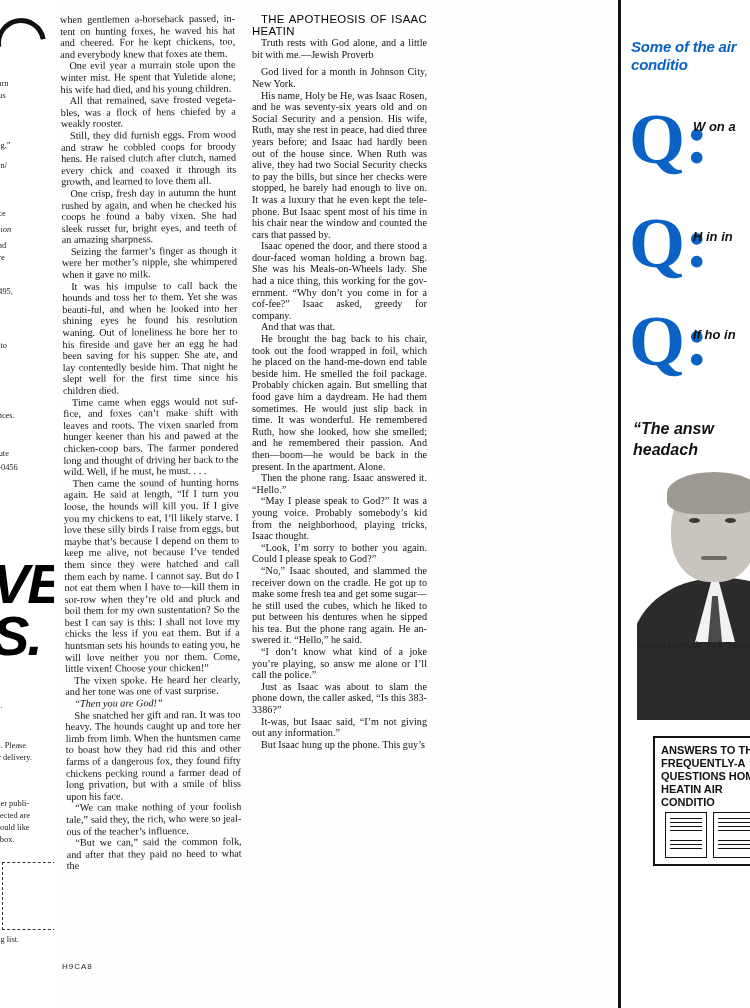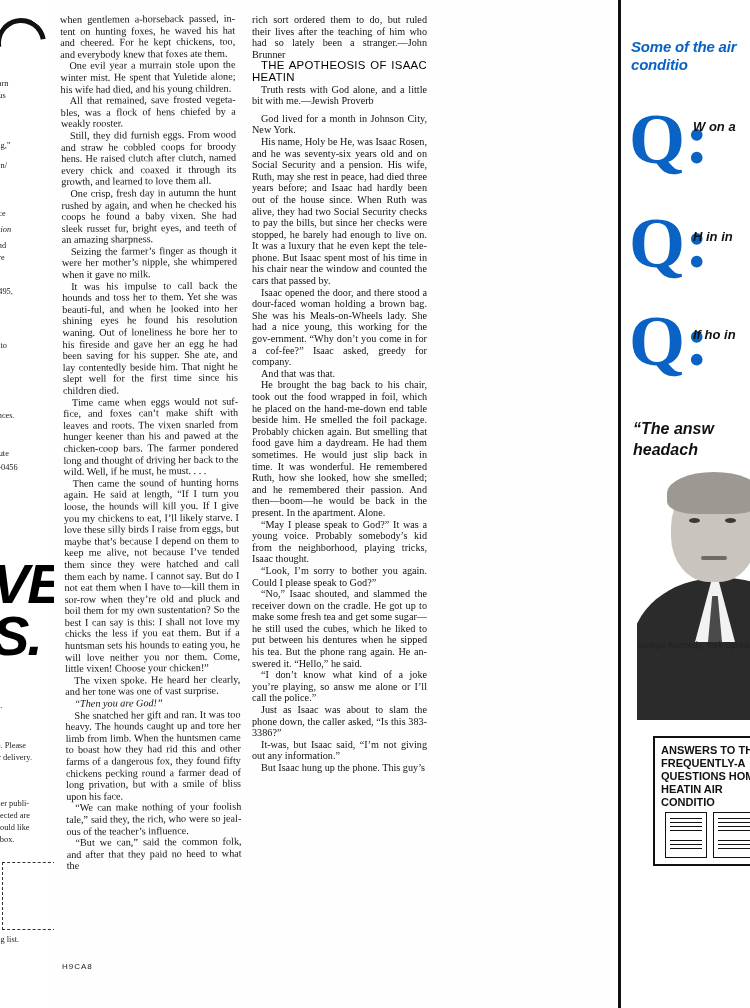--- a/index.html
+++ b/index.html
@@ -320,29 +320,29 @@
     <p>Time came when eggs would not suf-fice, and foxes can’t make shift with leaves and roots. The vixen snarled from hunger keener than his and pawed at the chicken-coop bars. The farmer pondered long and thought of driving her back to the wild. Well, if he must, he must. . . .</p>
     <p>Then came the sound of hunting horns again. He said at length, “If I turn you loose, the hounds will kill you. If I give you my chickens to eat, I’ll likely starve. I love these silly birds I raise from eggs, but maybe that’s because I depend on them to keep me alive, not because I’ve tended them since they were hatched and call them each by name. I cannot say. But do I not eat them when I have to—kill them in sor-row when they’re old and pluck and boil them for my own sustentation? So the best I can say is this: I shall not love my chicks the less if you eat them. But if a huntsman sets his hounds to eating you, he will love neither you nor them. Come, little vixen! Choose your chicken!”</p>
     <p>The vixen spoke. He heard her clearly, and her tone was one of vast surprise.</p>
     <p class="ital">“Then you are God!”</p>
     <p>She snatched her gift and ran. It was too heavy. The hounds caught up and tore her limb from limb. When the huntsmen came to boast how they had rid this and other farms of a dangerous fox, they found fifty chickens pecking round a farmer dead of long privation, but with a smile of bliss upon his face.</p>
     <p>“We can make nothing of your foolish tale,” said they, the rich, who were so jeal-ous of the teacher’s influence.</p>
     <p>“But we can,” said the common folk, and after that they paid no heed to what the</p>
   </div>
 
   <div class="col col2">
-    <p class="noind">rich sort ordered them to do, but ruled their lives after the teaching of him who had so lately been a stranger.—John Brunner</p>
     <p class="sec-head">THE APOTHEOSIS OF ISAAC HEATIN</p>
     <p>Truth rests with God alone, and a little bit with me.—Jewish Proverb</p>
     <p style="height:6px;"></p>
     <p>God lived for a month in Johnson City, New York.</p>
     <p>His name, Holy be He, was Isaac Rosen, and he was seventy-six years old and on Social Security and a pension. His wife, Ruth, may she rest in peace, had died three years before; and Isaac had hardly been out of the house since. When Ruth was alive, they had two Social Security checks to pay the bills, but since her checks were stopped, he barely had enough to live on. It was a luxury that he even kept the tele-phone. But Isaac spent most of his time in his chair near the window and counted the cars that passed by.</p>
-    <p>Isaac opened the door, and there stood a dour-faced woman holding a brown bag. She was his Meals-on-Wheels lady. She had a nice young, this working for the gov-ernment. “Why don’t you come in for a cof-fee?” Isaac asked, greedy for company.</p>
+    <p>Isaac opened the door, and there stood a dour-faced woman holding a brown bag. She was his Meals-on-Wheels lady. She had a nice thing, this working for the gov-ernment. “Why don’t you come in for a cof-fee?” Isaac asked, greedy for company.</p>
     <p>And that was that.</p>
     <p>He brought the bag back to his chair, took out the food wrapped in foil, which he placed on the hand-me-down end table beside him. He smelled the foil package. Probably chicken again. But smelling that food gave him a daydream. He had them sometimes. He would just slip back in time. It was wonderful. He remembered Ruth, how she looked, how she smelled; and he remembered their passion. And then—boom—he would be back in the present. In the apartment. Alone.</p>
+    <p>Then the phone rang. Isaac answered it. “Hello.”</p>
     <p>“May I please speak to God?” It was a young voice. Probably somebody’s kid from the neighborhood, playing tricks, Isaac thought.</p>
     <p>“Look, I’m sorry to bother you again. Could I please speak to God?”</p>
     <p>“No,” Isaac shouted, and slammed the receiver down on the cradle. He got up to make some fresh tea and get some sugar—he still used the cubes, which he liked to put between his dentures when he sipped his tea. But the phone rang again. He an-swered it. “Hello,” he said.</p>
     <p>“I don’t know what kind of a joke you’re playing, so answ me alone or I’ll call the police.”</p>
     <p>Just as Isaac was about to slam the phone down, the caller asked, “Is this 383-3386?”</p>
     <p>It-was, but Isaac said, “I’m not giving out any information.”</p>
     <p>But Isaac hung up the phone. This guy’s</p>
   </div>
 
   <div class="folio">H9CA8</div>

